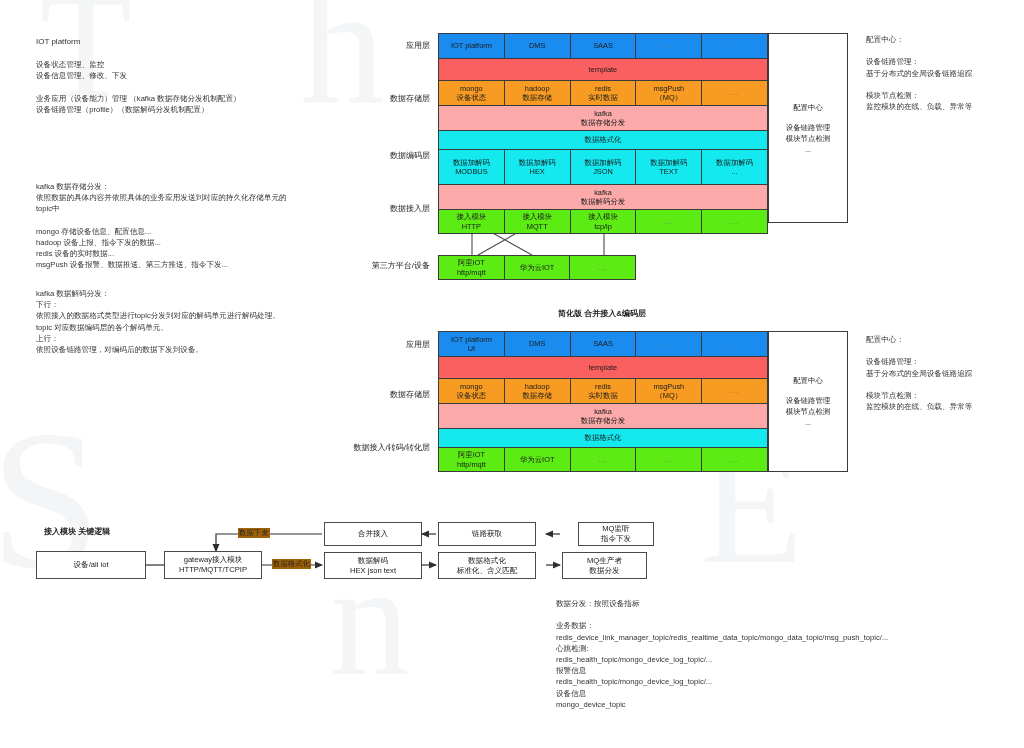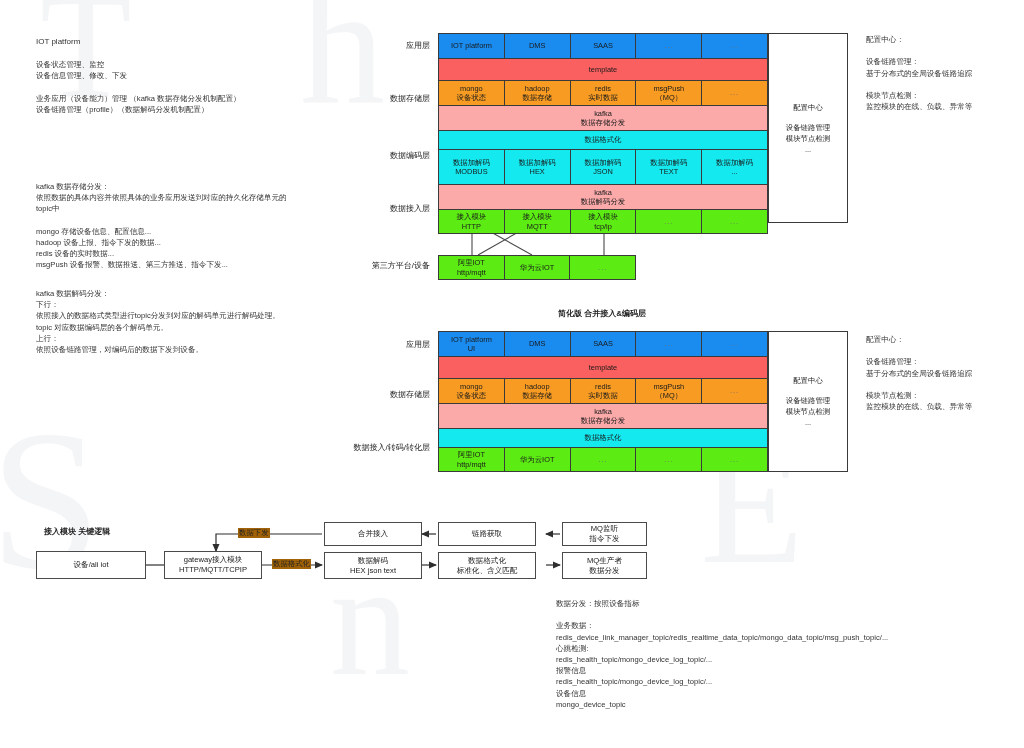--- a/index.html
+++ b/index.html
@@ -452,21 +452,21 @@
 <div class="fbox" style="left:164px; top:551px; width:98px; height:28px;">
   <div>gateway接入模块</div>
   <div>HTTP/MQTT/TCPIP</div>
 </div>
 <div class="fbox" style="left:324px; top:522px; width:98px; height:24px;">
   <div>合并接入</div>
 </div>
 <div class="fbox" style="left:438px; top:522px; width:98px; height:24px;">
   <div>链路获取</div>
 </div>
-<div class="fbox" style="left:562px; top:522px; width:85px; height:24px;">
+<div class="fbox" style="left:578px; top:522px; width:76px; height:24px;">
   <div>MQ监听</div>
   <div>指令下发</div>
 </div>
 <div class="fbox" style="left:324px; top:552px; width:98px; height:27px;">
   <div>数据解码</div>
   <div>HEX json text</div>
 </div>
 <div class="fbox" style="left:438px; top:552px; width:98px; height:27px;">
   <div>数据格式化</div>
   <div>标准化、含义匹配</div>

